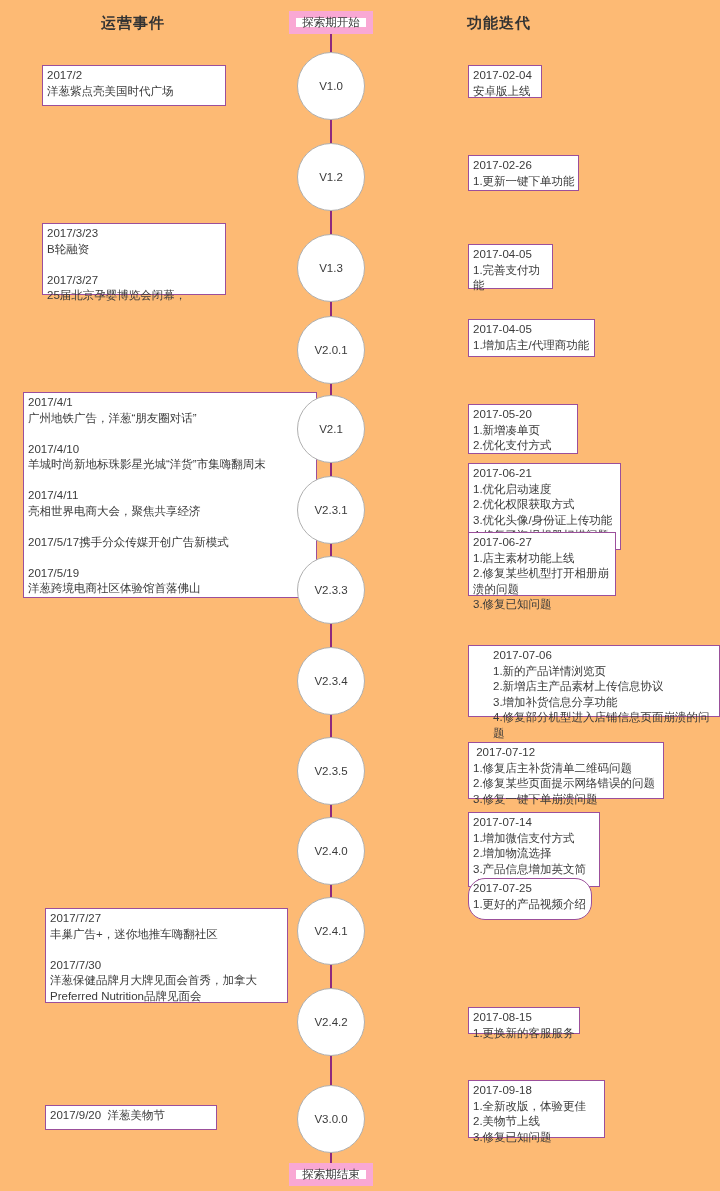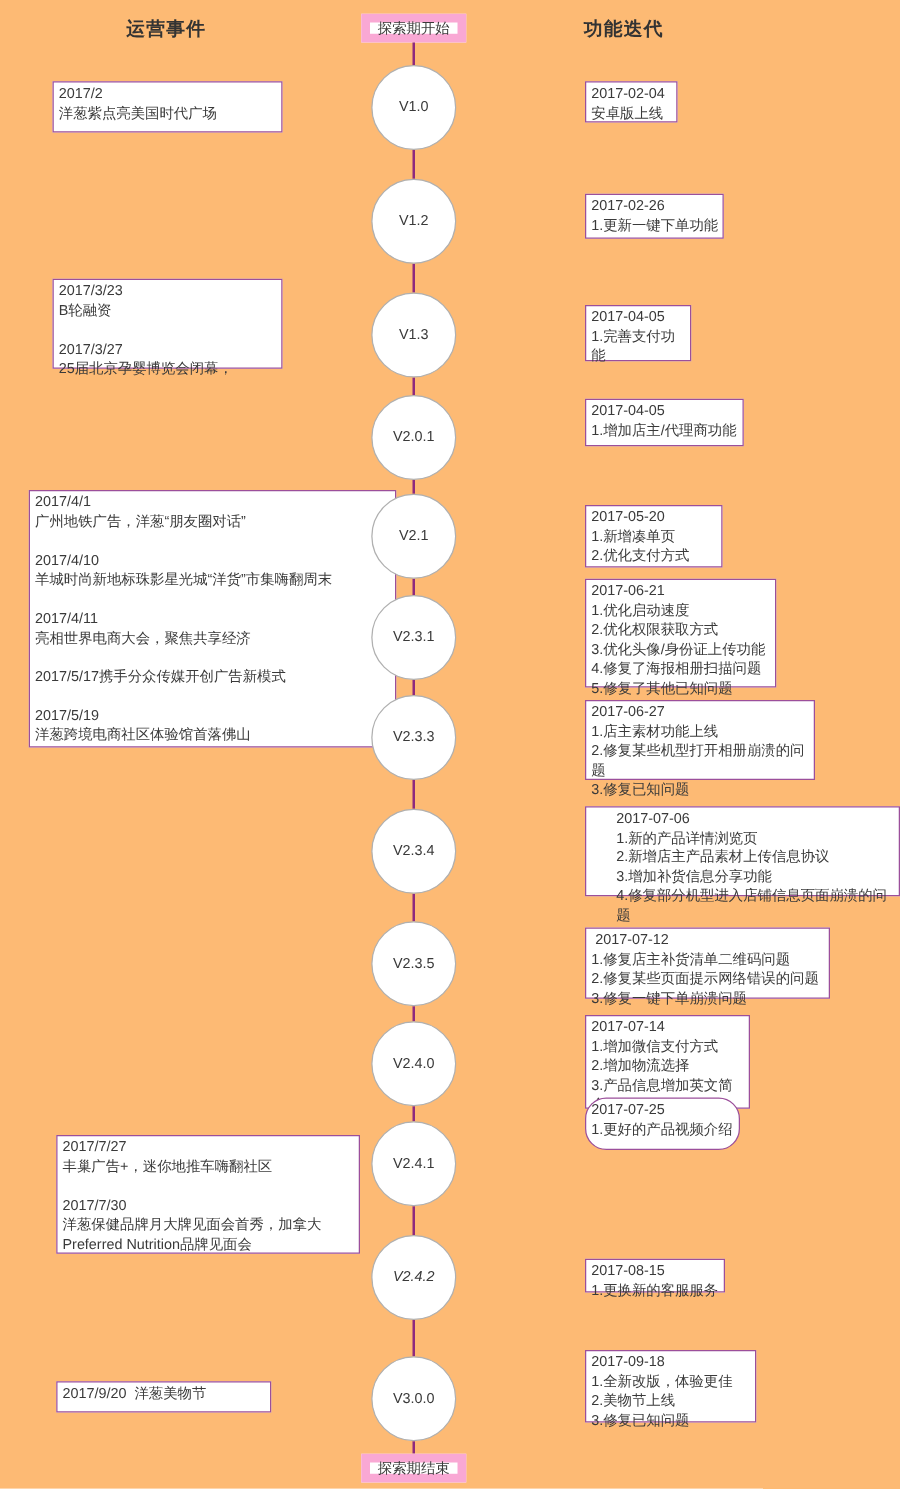--- a/index.html
+++ b/index.html
@@ -116,21 +116,21 @@
       <div class="node" style="left: 297px; top: 143px;">V1.2</div>
       <div class="node" style="left: 297px; top: 234px;">V1.3</div>
       <div class="node" style="left: 297px; top: 316px;">V2.0.1</div>
       <div class="node" style="left: 297px; top: 395px;">V2.1</div>
       <div class="node" style="left: 297px; top: 476px;">V2.3.1</div>
       <div class="node" style="left: 297px; top: 556px;">V2.3.3</div>
       <div class="node" style="left: 297px; top: 647px;">V2.3.4</div>
       <div class="node" style="left: 297px; top: 737px;">V2.3.5</div>
       <div class="node" style="left: 297px; top: 817px;">V2.4.0</div>
       <div class="node" style="left: 297px; top: 897px;">V2.4.1</div>
-      <div class="node" style="left: 297px; top: 988px; font-style: italic;">V2.4.2</div>
+      <div class="node" style="left: 297px; top: 988px;">V2.4.2</div>
       <div class="node" style="left: 297px; top: 1085px;">V3.0.0</div>
     </div>
 
   <div class="terminal" id="terminal-end" style="left: 289px; top: 1163px; width: 84px; height: 23px;">探索期结束</div>
 
   <div id="left-notes-layer">
       <div class="note" style="left: 42px; top: 65px; width: 184px; height: 41px;">2017/2
 洋葱紫点亮美国时代广场</div>
       <div class="note" style="left: 42px; top: 223px; width: 184px; height: 72px;">2017/3/23
 B轮融资
@@ -169,21 +169,21 @@
 1.增加店主/代理商功能</div>
       <div class="note" style="left: 468px; top: 404px; width: 110px; height: 50px;">2017-05-20
 1.新增凑单页
 2.优化支付方式</div>
       <div class="note" style="left: 468px; top: 463px; width: 153px; height: 87px;">2017-06-21
 1.优化启动速度
 2.优化权限获取方式
 3.优化头像/身份证上传功能
 4.修复了海报相册扫描问题
 5.修复了其他已知问题</div>
-      <div class="note" style="left: 468px; top: 560px; width: 184px; height: 64px;">2017-06-27
+      <div class="note" style="left: 468px; top: 532px; width: 148px; height: 64px;">2017-06-27
 1.店主素材功能上线
 2.修复某些机型打开相册崩溃的问题
 3.修复已知问题</div>
       <div class="note" style="left: 468px; top: 645px; width: 252px; height: 72px; padding-left: 24px;">2017-07-06
 1.新的产品详情浏览页
 2.新增店主产品素材上传信息协议
 3.增加补货信息分享功能
 4.修复部分机型进入店铺信息页面崩溃的问题</div>
       <div class="note" style="left: 468px; top: 742px; width: 196px; height: 57px;"> 2017-07-12
 1.修复店主补货清单二维码问题

